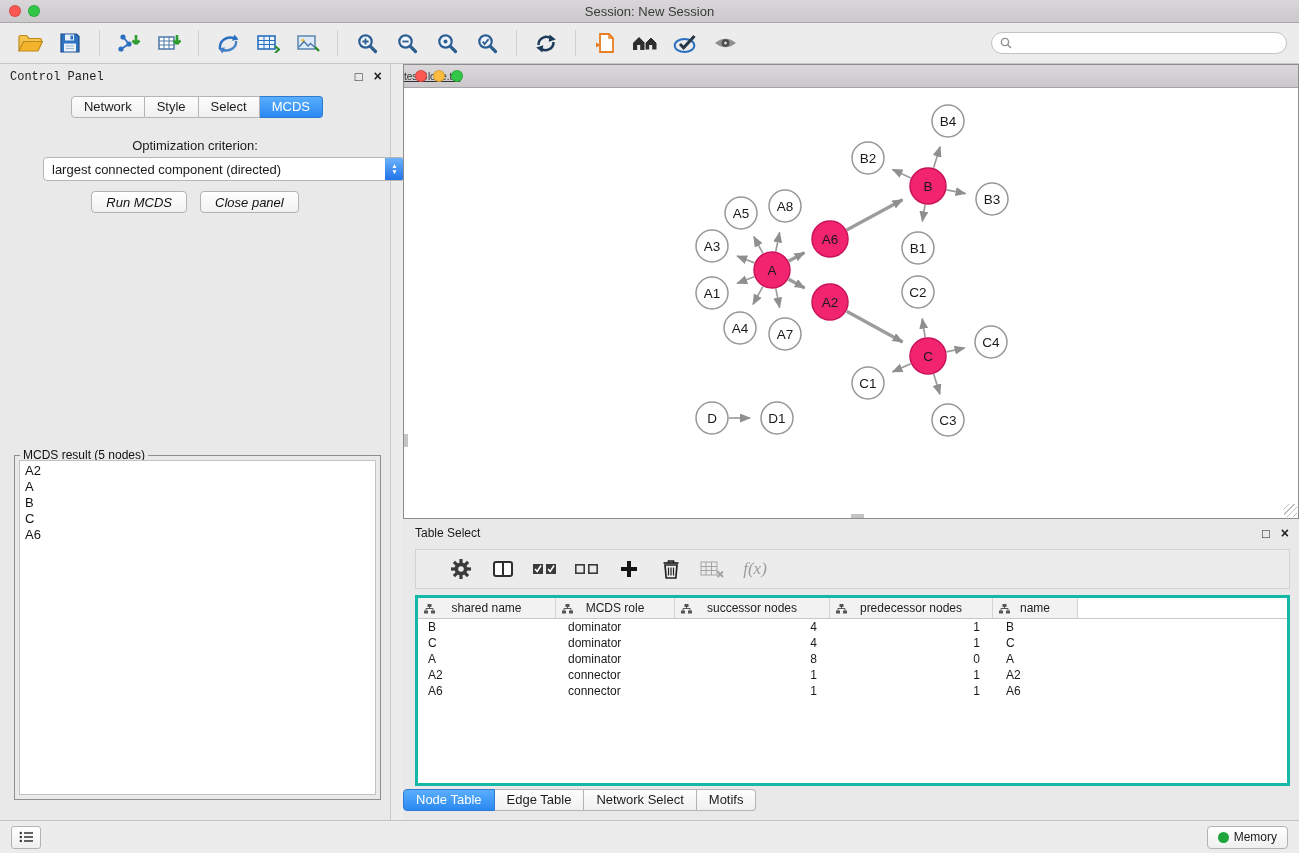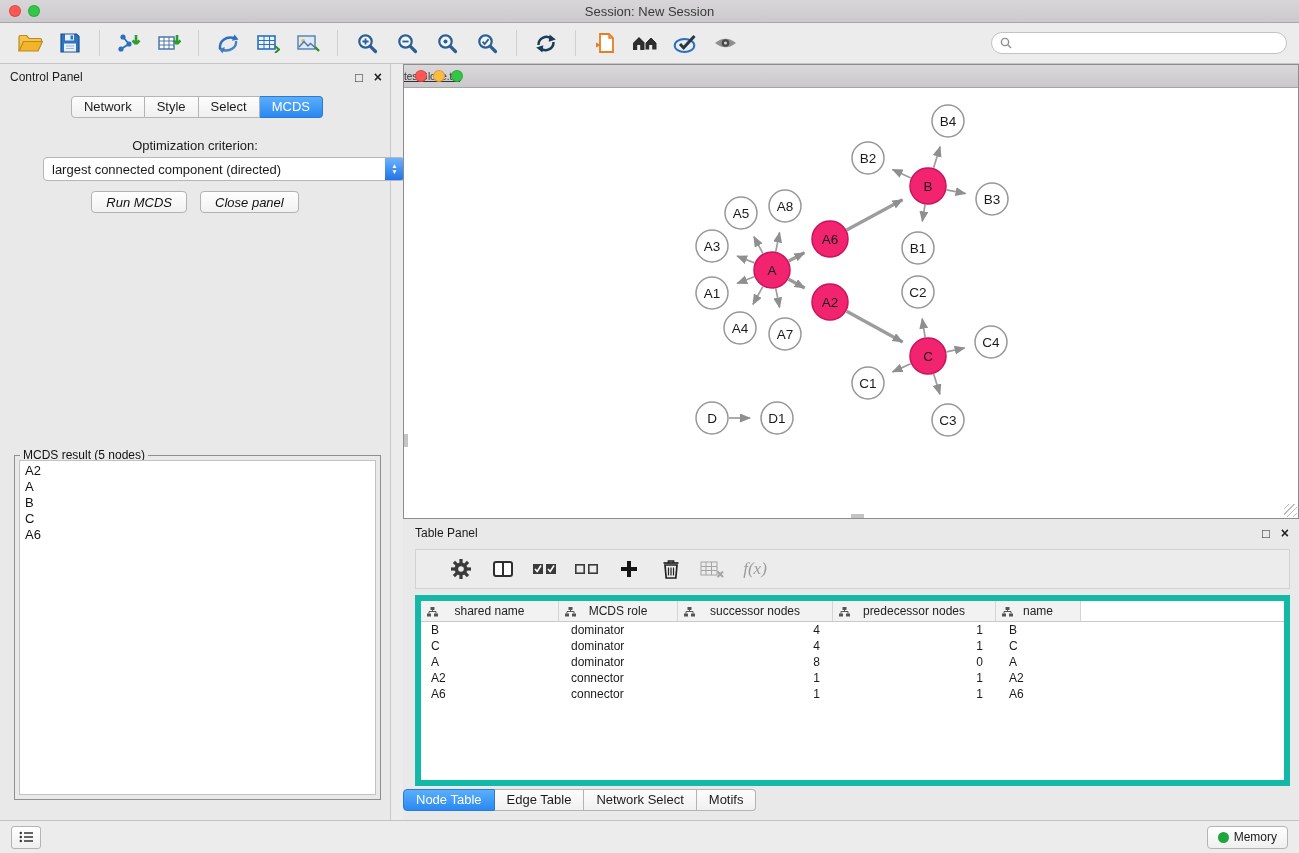--- a/index.html
+++ b/index.html
@@ -21,21 +21,21 @@
   .sep{width:1px;height:26px;background:#d0d0d0;margin:0 7px;}
   .search{margin-left:auto;width:296px;height:22px;background:#fff;border:1px solid #c3c3c3;
     border-radius:12px;display:flex;align-items:center;padding:0 8px;gap:5px;box-sizing:border-box;}
   .search input{border:none;outline:none;flex:1;font-size:12px;background:transparent;
     font-family:"Liberation Sans",sans-serif;}
 
   
   .control-panel{position:absolute;top:64px;left:0;width:391px;bottom:33px;background:#e9e9e9;
     border-right:1px solid #c8c8c8;box-sizing:border-box;}
   .panel-header{position:absolute;top:4px;left:10px;right:8px;height:18px;display:flex;align-items:center;
-    font-size:12px;color:#1c1c1c;}
+    font-size:12px;color:#1c1c1c;font-family:Liberation Mono, monospace;}
   .float-icons{margin-left:auto;display:flex;gap:11px;font-size:13px;color:#222;}
   .float-icons .wx{font-weight:700;font-size:14px;line-height:14px;}
   .tabs-row{position:absolute;top:32px;left:0;right:8px;display:flex;justify-content:center;padding-left:12px;}
   .tab{padding:2px 12px 3px;font-size:13px;background:linear-gradient(#fdfdfd,#f0f0f0);
     border:1px solid #b4b4b4;border-left:none;color:#1c1c1c;}
   .tab:first-child{border-left:1px solid #b4b4b4;border-radius:4px 0 0 4px;}
   .tab:last-child{border-radius:0 4px 4px 0;}
   .tab.active{background:linear-gradient(#5aaefc,#2a88f2);color:#fff;border-color:#2d7ad2;}
   .opt-label{position:absolute;top:74px;left:0;right:0;text-align:center;font-size:13px;}
   .combo{position:absolute;top:93px;left:43px;width:362px;height:24px;background:#fff;
@@ -66,21 +66,21 @@
   .tick-bottom{position:absolute;bottom:0;left:447px;width:13px;height:4px;background:#c4c4c4;}
 
   
   .table-panel{position:absolute;left:403px;top:519px;width:896px;height:301px;background:#e9e9e9;box-sizing:border-box;}
   .tp-header{position:absolute;top:5px;left:12px;right:10px;height:18px;display:flex;align-items:center;font-size:12px;}
   .tp-toolbar{position:absolute;top:30px;left:12px;right:9px;height:40px;background:#ececec;
     border:1px solid #d2d2d2;display:flex;align-items:center;gap:8px;padding:0 28px;box-sizing:border-box;}
   .tp-btn{height:32px;min-width:34px;display:flex;align-items:center;justify-content:center;}
   .fx{font-family:"Liberation Serif",serif;font-style:italic;font-size:17px;color:#9c9c9c;}
   .table-area{position:absolute;top:76px;left:12px;right:9px;bottom:34px;background:#fff;
-    border:6px solid #14b8a6;overflow:hidden;}
+    border:3px solid #14b8a6;overflow:hidden;}
   .thead{display:flex;height:20px;background:#f2f2f2;border-bottom:1px solid #c9c9c9;font-size:12px;}
   .thcell{position:relative;display:flex;align-items:center;justify-content:center;
     border-right:1px solid #d4d4d4;box-sizing:border-box;color:#222;}
   .thcell .tree{position:absolute;left:6px;top:5px;}
   .thfill{flex:1;background:#fff;border-right:none;}
   .c0{width:138px;} .c1{width:119px;} .c2{width:155px;} .c3{width:163px;} .c4{width:85px;}
   .trow{display:flex;height:16px;font-size:12px;align-items:center;}
   .tcell{box-sizing:border-box;white-space:nowrap;overflow:hidden;}
   .trow .c0{padding-left:10px;} .trow .c1{padding-left:12px;}
   .trow .c2{text-align:right;padding-right:13px;} .trow .c3{text-align:right;padding-right:13px;}
@@ -403,21 +403,21 @@
         </g>
     </svg>
     <div class="tick-left"></div>
     <div class="tick-bottom"></div>
     <div class="net-resize"></div>
   </div>
 </div>
 
 <div class="table-panel">
   <div class="tp-header">
-    <span>Table Panel</span>
+    <span>Table Select</span>
     <span class="float-icons">
       <span>□</span>
       <span class="wx">×</span>
     </span>
   </div>
   <div class="tp-toolbar">
     <div class="tp-btn">
       <svg width="22" height="22" viewBox="0 0 22 22">
         <g fill="#3b3b3b">
           <g transform="translate(11,11)">

